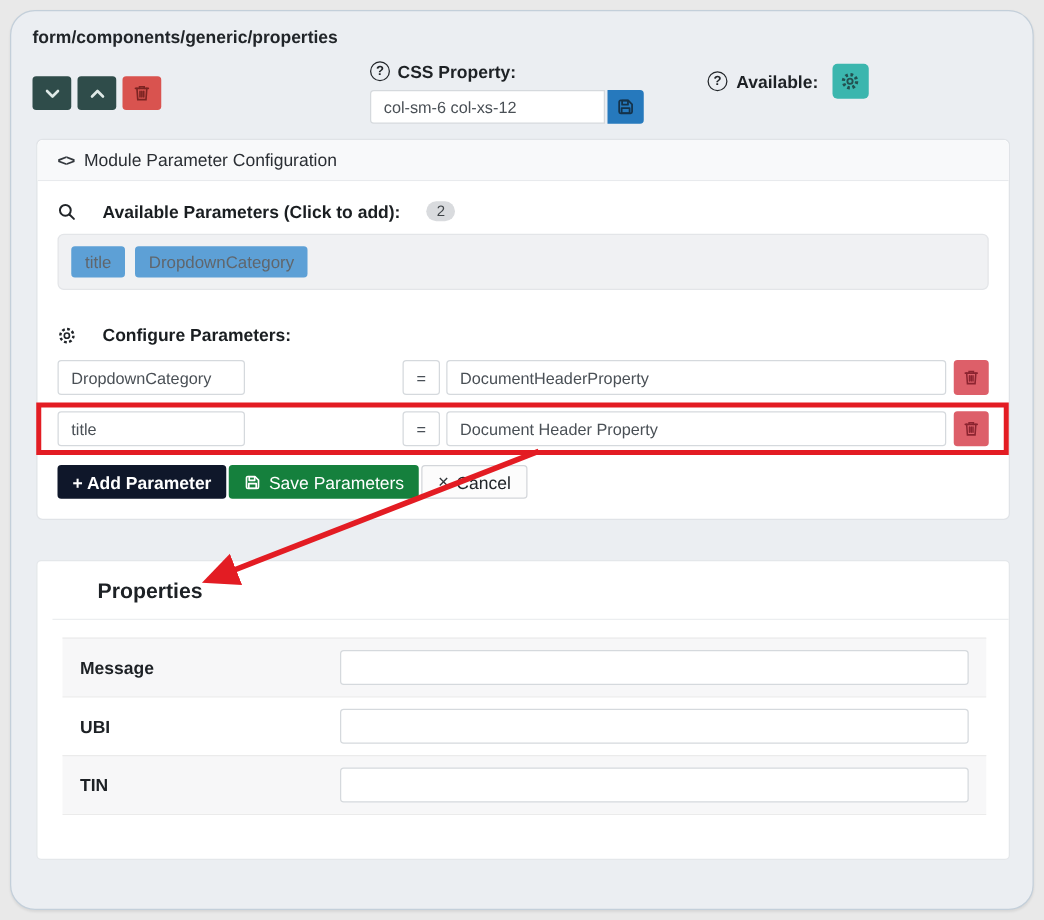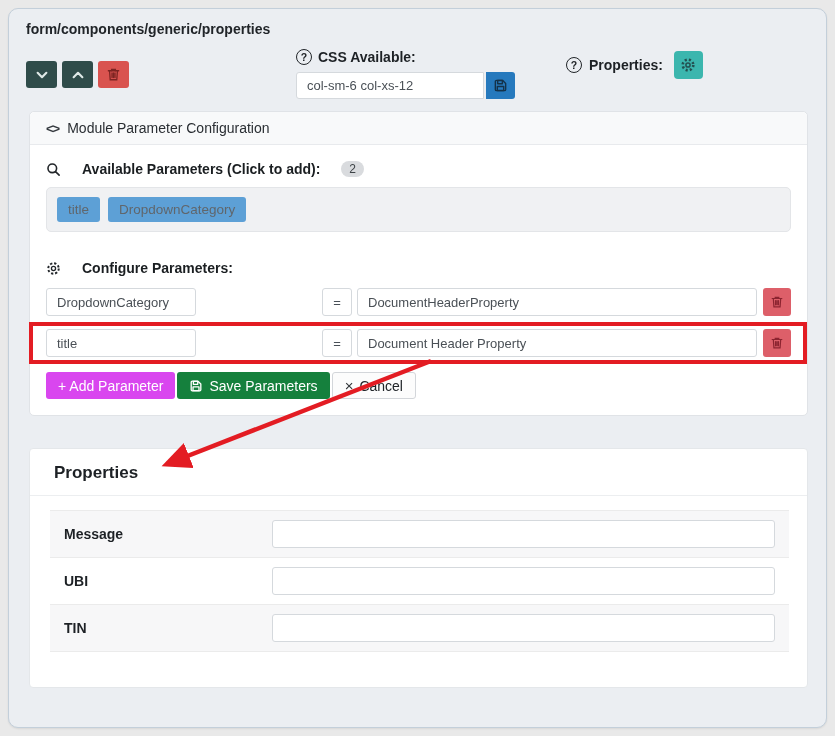--- a/index.html
+++ b/index.html
@@ -1,21 +1,21 @@
 <!DOCTYPE html>
 <html><head>
 <meta charset="utf-8">
 <style>
   * { box-sizing: border-box; margin: 0; padding: 0; }
   html,body { font-family: "Liberation Sans","DejaVu Sans",sans-serif; }
   body { background:#e9e9e9; }
   .viewport { position:relative; width:835px; height:736px; background:#e9e9e9; overflow:hidden; }
   .page-card {
     position:absolute; left:8px; top:8px; width:819px; height:720px;
-    background:#ebeef2; border:1px solid #c3cfda; border-radius:10px;
+    background:#ebeef2; border:1px solid #c3cfda; border-radius:20px;
     box-shadow:0 1px 2px rgba(0,0,0,.08);
   }
   .page-title { position:absolute; left:17px; top:12px; font-size:14px; font-weight:700; color:#212529; }
 
   
   .move-group { position:absolute; left:17px; top:52px; display:flex; gap:5px; }
   .sq-btn { width:31px; height:27px; border:none; border-radius:3px; display:flex; align-items:center; justify-content:center; cursor:pointer; }
   .btn-slate { background:#2f4c4a; color:#dfe9e7; }
   .btn-danger { background:#d9534f; color:#7c2422; }
   .css-group { position:absolute; left:287px; top:40px; }
@@ -53,30 +53,30 @@
     display:flex; align-items:center; justify-content:center; font-size:13px; color:#495057; margin-left:auto; }
   .value-input { width:400px; height:28px; margin-left:5px; }
   .row-trash { width:28px; height:28px; background:#dd5f69; color:#8c2430; border:none; border-radius:3px;
     margin-left:6px; display:flex; align-items:center; justify-content:center; cursor:pointer; }
   .param-row-wrap { position:relative; }
   .annotation-rect { position:absolute; left:-17px; right:-16px; top:-7px; bottom:-7px;
     border:4px solid #e31c23; pointer-events:none; z-index:5; }
   .actions-row { display:flex; gap:2px; margin-top:15px; }
   .action-btn { height:27px; font-size:14px; font-family:inherit; border:none; border-radius:3px;
     display:flex; align-items:center; gap:6px; padding:0 12px; cursor:pointer; }
-  .btn-add { background:#d946ef; color:#fff; font-weight:400; }
+  .btn-add { background:#0f172a; color:#fff; font-weight:700; }
   .btn-save { background:#15803d; color:#fff; }
   .btn-cancel { background:#fcfcfc; color:#212529; border:1px solid #d3d6da; }
   .x-glyph { font-size:15px; color:#313539; }
 
   
   .properties-card { position:absolute; left:20px; top:439px; width:779px; height:240px; background:#fff;
     border:1px solid #e4e7ea; border-radius:4px; }
-  .properties-heading { font-size:17px; font-weight:700; color:#1d2125; padding:14px 24px 12px 24px;
-    border-bottom:1px solid #eceef0; }
+  .properties-heading { font-size:17px; font-weight:700; color:#1d2125; padding:14px 24px 12px 36px;
+    border-bottom:1px solid #eceef0;margin-left:12px; }
   .prop-rows { margin:14px 18px 0 20px; border-bottom:1px solid #ebebeb; }
   .prop-row { display:flex; align-items:center; height:47px; padding:0 14px; border-top:1px solid #ebebeb; }
   .prop-row:nth-child(odd) { background:#f7f7f8; }
   .prop-label { width:208px; font-size:14px; font-weight:700; color:#1d2125; }
   .prop-input { flex:1; height:28px; }
 
   
   .overlay-svg { position:absolute; left:0; top:0; width:819px; height:720px; pointer-events:none; z-index:20; }
 
   .icon-svg { display:block; }
@@ -112,39 +112,39 @@
               <path d="M3.8 4l.7 9.6h7l.7-9.6"></path>
               <path d="M6.4 6.4v4.8M8 6.4v4.8M9.6 6.4v4.8"></path>
           </svg>
         </span>
       </button>
     </div>
 
     <div class="css-group">
       <div class="label-line">
         <span class="circle-q">?</span>
-        <span>CSS Available:</span>
+        <span>CSS Property:</span>
       </div>
       <div class="css-input-row">
         <input class="text-input css-input" value="col-sm-6 col-xs-12" style="">
         <button class="btn-save-sm">
           <span>
             <svg class="icon-svg" width="15" height="15" viewBox="0 0 16 16" fill="none" stroke="currentColor" stroke-width="1.5" stroke-linejoin="round">
               <path d="M2.5 3.8a1.3 1.3 0 0 1 1.3-1.3h6.4l3.3 3.3v6.4a1.3 1.3 0 0 1-1.3 1.3H3.8a1.3 1.3 0 0 1-1.3-1.3z"></path>
               <rect x="5" y="2.7" width="5" height="3.4"></rect>
                 <rect x="4.6" y="9" width="6.8" height="4.3"></rect>
             </svg>
           </span>
         </button>
       </div>
     </div>
 
     <div class="params-group">
       <span class="circle-q">?</span>
-      <span class="label-line">Properties:</span>
+      <span class="label-line">Available:</span>
       <button class="btn-teal">
         <span>
           <svg class="icon-svg" width="16" height="16" viewBox="0 0 16 16" fill="none" stroke="currentColor">
             <circle cx="8" cy="8" r="5.3" stroke-width="2.6" stroke-dasharray="2.1 2.1"></circle>
             <circle cx="8" cy="8" r="2.1" stroke-width="1.5"></circle>
           </svg>
         </span>
       </button>
     </div>
 

